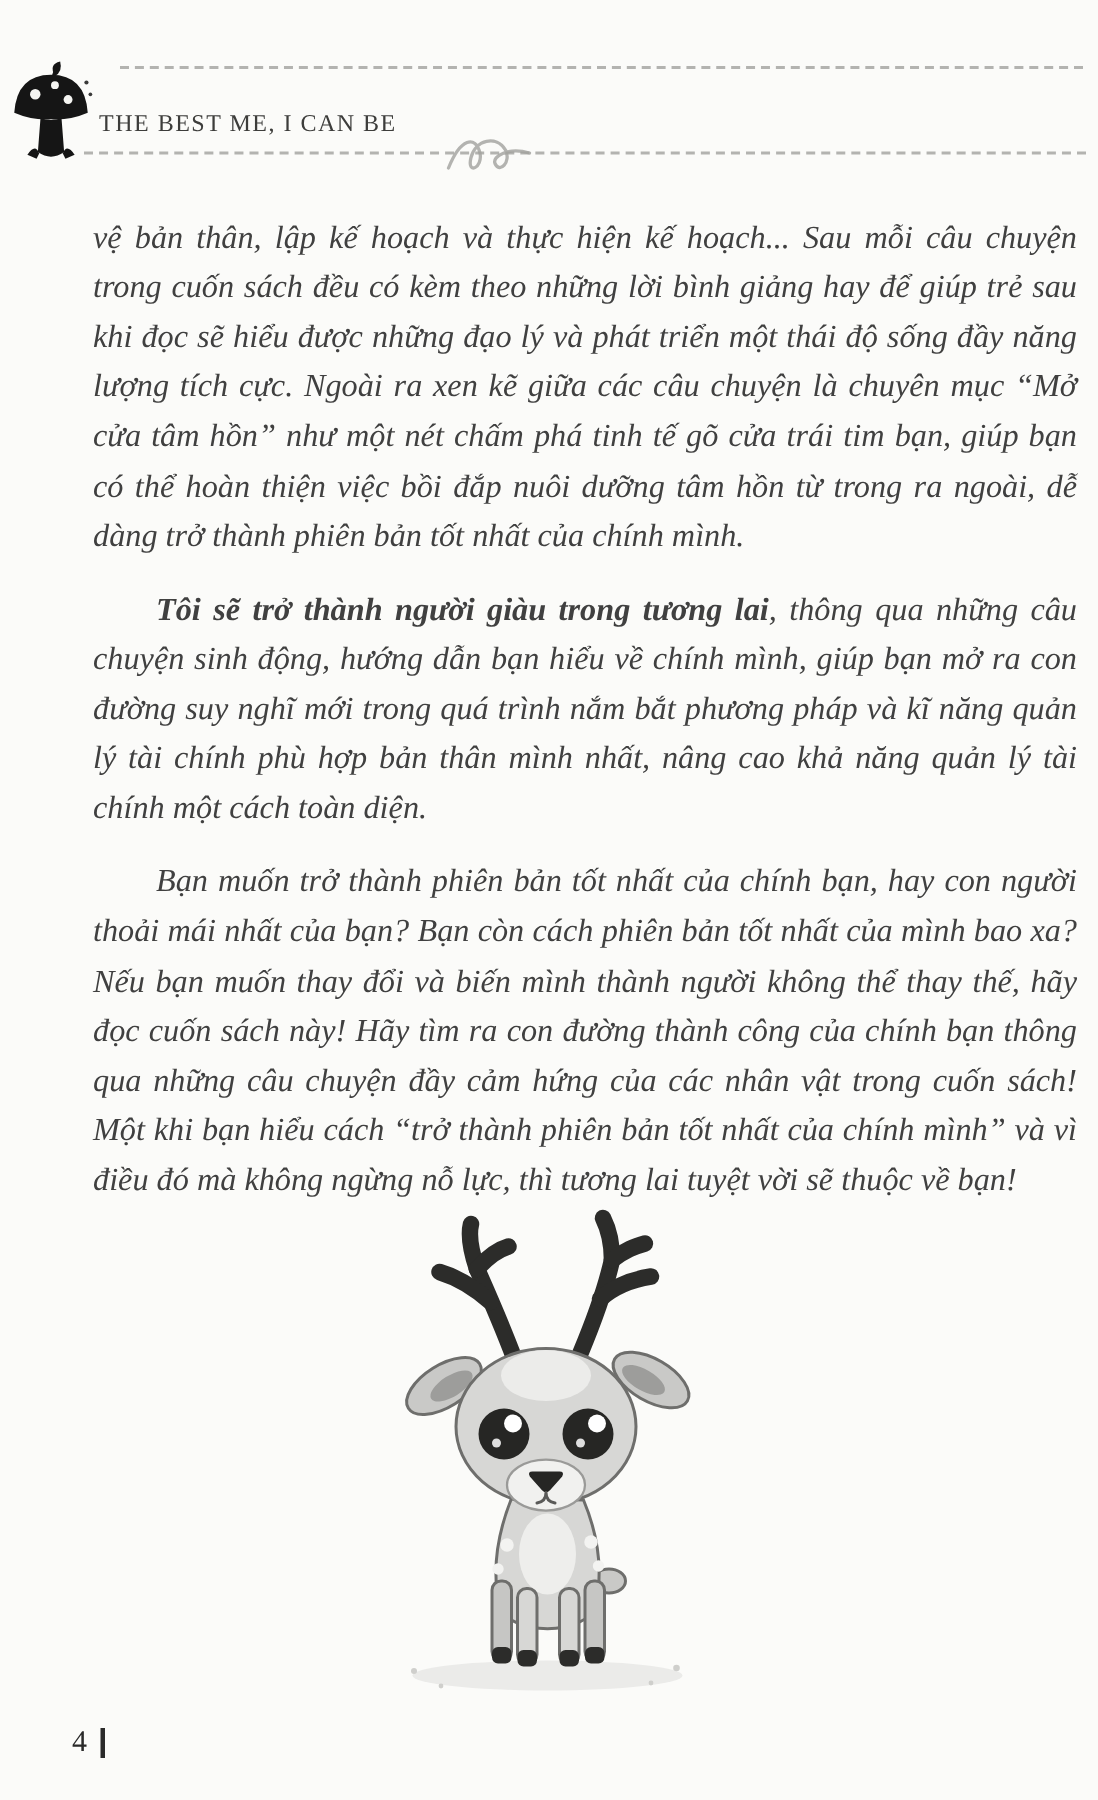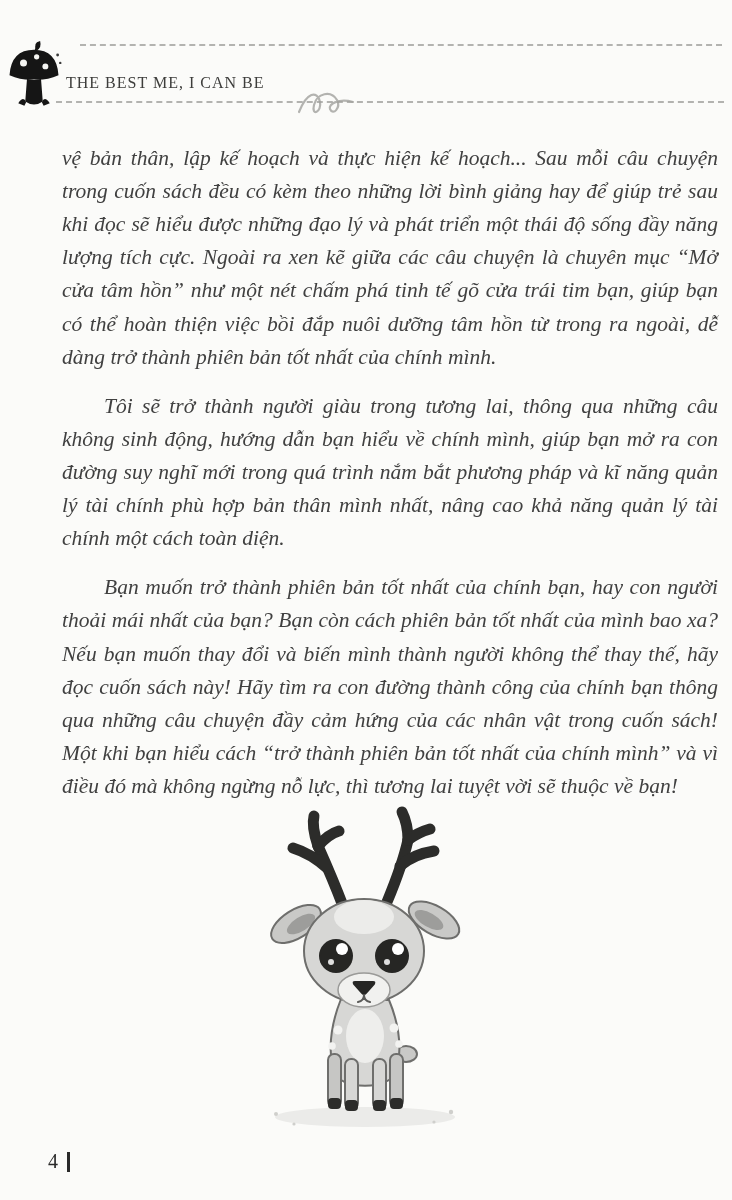--- a/index.html
+++ b/index.html
@@ -23,21 +23,21 @@
   .flourish{position:absolute;left:295px;top:86px;width:64px;height:38px;opacity:.8;}
 
   .body-text{
     position:absolute;top:142px;left:62px;width:656px;
     font-style:italic;
     font-size:21.5px;line-height:1.54;color:#404040;
     text-align:justify;
   }
   .para{margin:0 0 16px 0;}
   .para.indent{text-indent:42px;}
-  .lead-bold{font-weight:normal;margin-top:48px;}
+  .lead-bold{font-weight:bold;margin-top:48px;}
 
   .deer-wrap{position:absolute;top:804px;left:50%;transform:translateX(-50%);width:240px;height:330px;}
 
   .page-footer{position:absolute;left:48px;top:1150px;display:flex;align-items:center;}
   .page-number{font-size:20px;color:#2a2a2a;}
   .footer-bar{display:inline-block;width:3px;height:20px;background:#2a2a2a;margin-left:9px;}
 </style>
 </head>
 <body>
 
@@ -66,21 +66,21 @@
   <svg viewBox="0 0 64 38" width="64" height="38" aria-hidden="true">
     <path d="M4,26 C12,6 22,4 25,16 C27,26 16,31 19,19 C22,7 36,4 42,14 C46,22 38,30 35,23 C33,18 44,12 58,16" fill="none" stroke="#a2a29e" stroke-width="2.2" stroke-linecap="round"></path>
   </svg>
 </div>
 
 <div class="body-text">
   <p class="para">
     <span>vệ bản thân, lập kế hoạch và thực hiện kế hoạch... Sau mỗi câu chuyện trong cuốn sách đều có kèm theo những lời bình giảng hay để giúp trẻ sau khi đọc sẽ hiểu được những đạo lý và phát triển một thái độ sống đầy năng lượng tích cực. Ngoài ra xen kẽ giữa các câu chuyện là chuyên mục “Mở cửa tâm hồn” như một nét chấm phá tinh tế gõ cửa trái tim bạn, giúp bạn có thể hoàn thiện việc bồi đắp nuôi dưỡng tâm hồn từ trong ra ngoài, dễ dàng trở thành phiên bản tốt nhất của chính mình.</span>
   </p>
   <p class="para indent">
-    <span class="lead-bold">Tôi sẽ trở thành người giàu trong tương lai</span><span>, thông qua những câu không sinh động, hướng dẫn bạn hiểu về chính mình, giúp bạn mở ra con đường suy nghĩ mới trong quá trình nắm bắt phương pháp và kĩ năng quản lý tài chính phù hợp bản thân mình nhất, nâng cao khả năng quản lý tài chính một cách toàn diện.</span>
+    <span class="lead-bold">Tôi sẽ trở thành người giàu trong tương lai</span><span>, thông qua những câu chuyện sinh động, hướng dẫn bạn hiểu về chính mình, giúp bạn mở ra con đường suy nghĩ mới trong quá trình nắm bắt phương pháp và kĩ năng quản lý tài chính phù hợp bản thân mình nhất, nâng cao khả năng quản lý tài chính một cách toàn diện.</span>
   </p>
   <p class="para indent">
     <span>Bạn muốn trở thành phiên bản tốt nhất của chính bạn, hay con người thoải mái nhất của bạn? Bạn còn cách phiên bản tốt nhất của mình bao xa? Nếu bạn muốn thay đổi và biến mình thành người không thể thay thế, hãy đọc cuốn sách này! Hãy tìm ra con đường thành công của chính bạn thông qua những câu chuyện đầy cảm hứng của các nhân vật trong cuốn sách! Một khi bạn hiểu cách “trở thành phiên bản tốt nhất của chính mình” và vì điều đó mà không ngừng nỗ lực, thì tương lai tuyệt vời sẽ thuộc về bạn!</span>
   </p>
 </div>
 
 <div class="deer-wrap">
   <svg viewBox="0 0 240 330" width="240" height="330" aria-hidden="true">
 
     <ellipse cx="119" cy="313" rx="90" ry="10" fill="#ebebe9"></ellipse>

